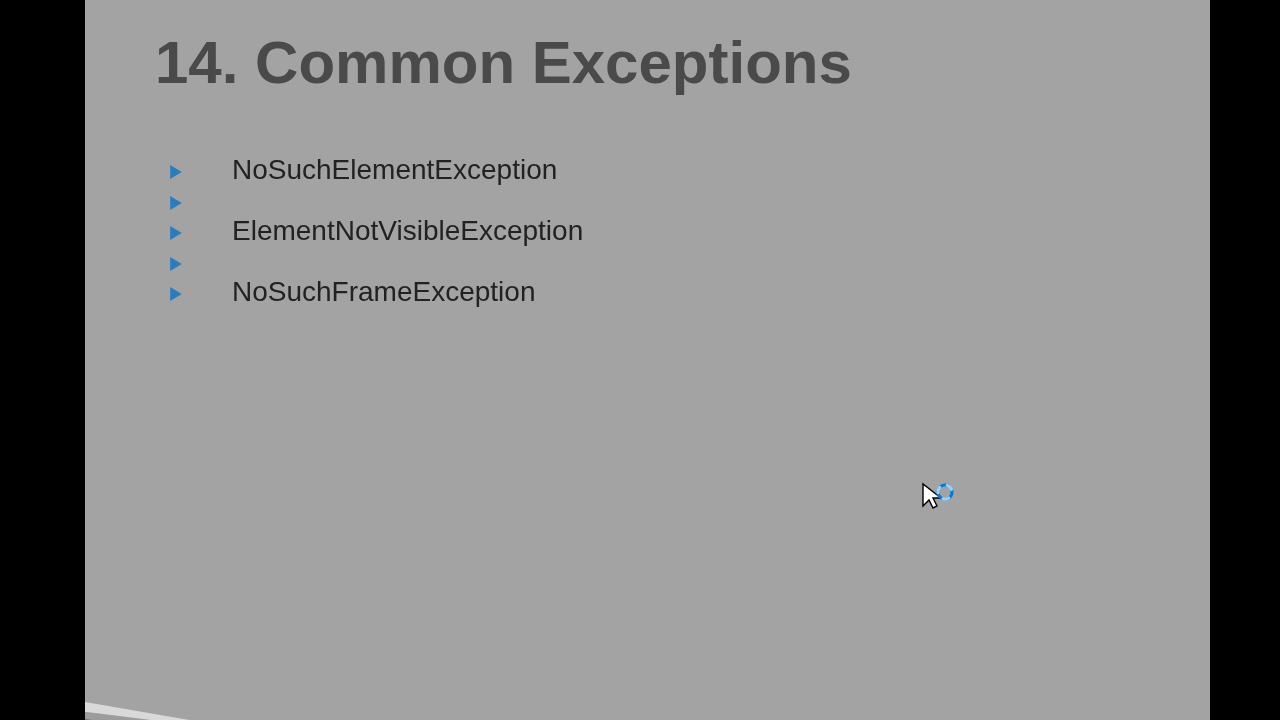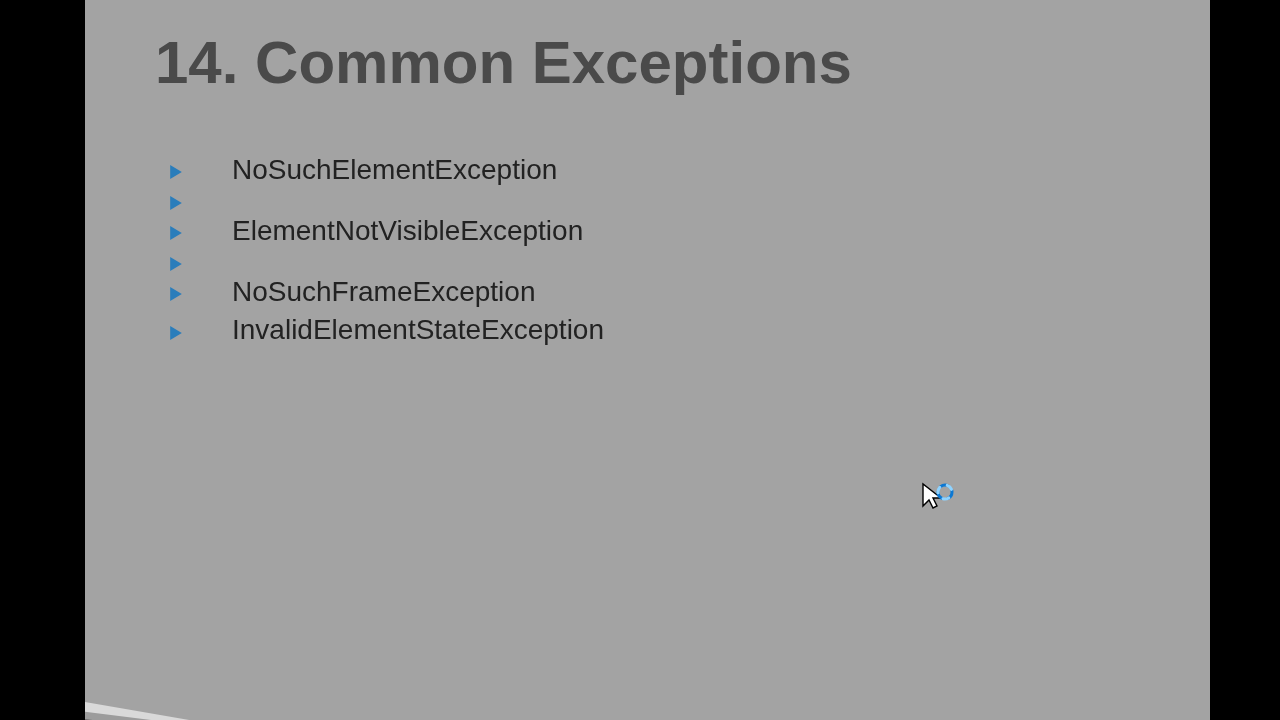--- a/index.html
+++ b/index.html
@@ -137,28 +137,20 @@
       <div class="bullet">
         <span class="tri">
           <svg viewBox="0 0 10 12">
               <polygon points="0,0 10,6 0,12" fill="#2a7dbb"></polygon>
             </svg>
         </span>
         <span class="btxt">NoSuchFrameException</span>
       </div>
 
 
-      <div class="bullet">
-        <span class="tri">
-          <svg viewBox="0 0 10 12">
-              <polygon points="0,0 10,6 0,12" fill="#2a7dbb"></polygon>
-            </svg>
-        </span>
-        <span class="btxt">InvalidElementStateException</span>
-      </div>
 
     </div>
 
     <div class="corner">
       <svg viewBox="0 0 170 55" width="170" height="55">
         <polygon points="0,55 0,30 145,55" fill="#d9d9d9"></polygon>
         <polygon points="0,55 0,40 120,55" fill="#9c9c9c"></polygon>
         <polygon points="0,55 0,48 95,55" fill="#3a3a3a"></polygon>
       </svg>
     </div>

